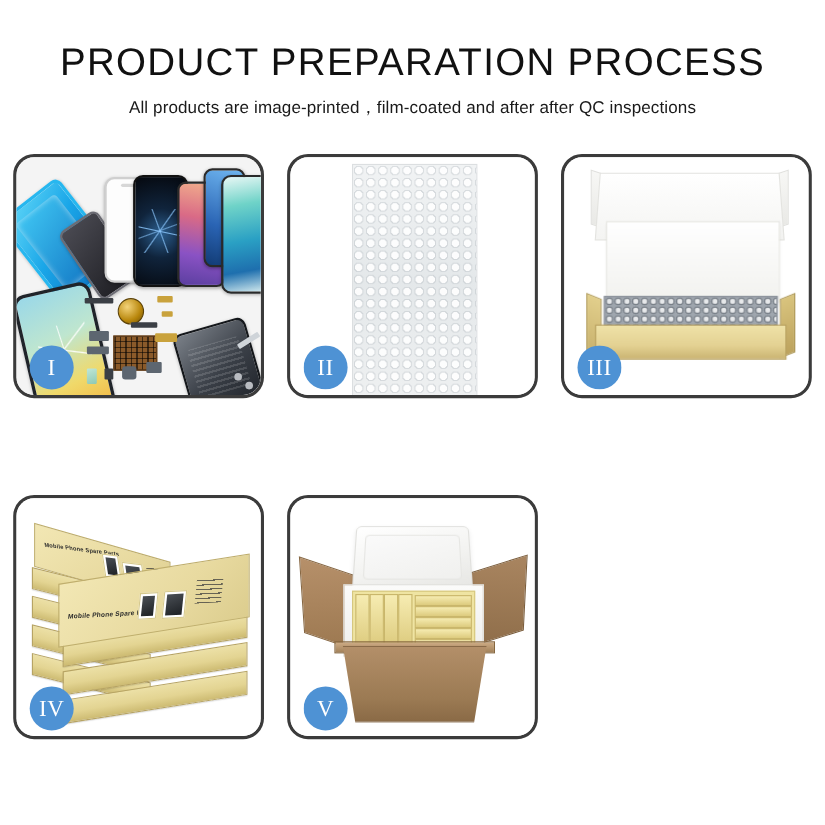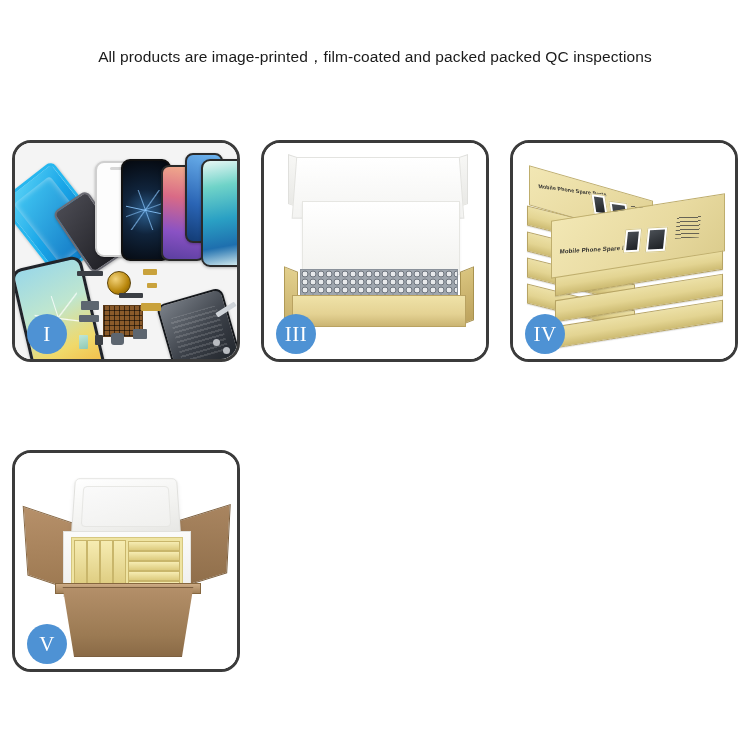--- a/index.html
+++ b/index.html
@@ -420,21 +420,22 @@
     border-radius:2px;
   }
   .c-tape {
     position:absolute; background:#93734d; opacity:.85; border-radius:1px;
   }
 </style>
 </head>
 <body>
 
 <div class="header">
-  <p class="page-subtitle">All products are image-printed，film-coated and packed packed QC inspections</p>
+  <h1 class="page-title">PRODUCT PREPARATION PROCESS</h1>
+  <p class="page-subtitle">All products are image-printed，film-coated and after after QC inspections</p>
 </div>
 
 <div class="grid">
 
   <div class="panel">
     <div class="panel-clip p1">
       <div class="ph ph-a"></div>
       <div class="ph ph-b"></div>
       <div class="ph ph-c"></div>
       <div class="ph ph-d"></div>
@@ -456,20 +457,34 @@
       <div class="tiny gr" style="left:118px;top:186px;width:14px;height:10px;"></div>
       <div class="tiny go" style="left:126px;top:160px;width:20px;height:8px;"></div>
       <div class="tiny" style="left:104px;top:150px;width:24px;height:5px;"></div>
       <div class="tiny lt" style="left:200px;top:164px;width:22px;height:5px;transform:rotate(-32deg);background:#cfd4d9;"></div>
       <div class="tiny lt" style="left:198px;top:196px;width:7px;height:7px;border-radius:50%;background:#b9bcc1;"></div>
       <div class="tiny lt" style="left:208px;top:204px;width:7px;height:7px;border-radius:50%;background:#b9bcc1;"></div>
     </div>
     <div class="badge">I</div>
   </div>
 
+  <div class="panel">
+    <div class="panel-clip p2">
+      <div class="inner-screen"></div>
+      <div class="flexcable" style="left:104px;top:62px;height:116px;"></div>
+      <div class="connector" style="left:98px;top:70px;width:16px;height:12px;background:#e8e8e8;border-color:#cfcfcf;"></div>
+      <div class="connector" style="left:100px;top:88px;width:12px;height:10px;background:#f0f0f0;border-color:#d4d4d4;"></div>
+      <div class="tape" style="left:76px;top:16px;width:12px;height:9px;"></div>
+      <div class="tape" style="left:96px;top:64px;width:11px;height:8px;"></div>
+      <div class="connector" style="left:72px;top:178px;width:14px;height:18px;border-radius:3px;"></div>
+      <div class="connector" style="left:132px;top:176px;width:14px;height:18px;border-radius:3px;"></div>
+      <div class="bubble-bag"></div>
+    </div>
+    <div class="badge">II</div>
+  </div>
 
   <div class="panel">
     <div class="panel-clip p3">
       <div class="b3-lid-flapL"></div>
       <div class="b3-lid-flapR"></div>
       <div class="b3-lid"></div>
       <div class="b3-foam"></div>
       <div class="b3-sideL"></div>
       <div class="b3-sideR"></div>
       <div class="b3-bubble"></div>

